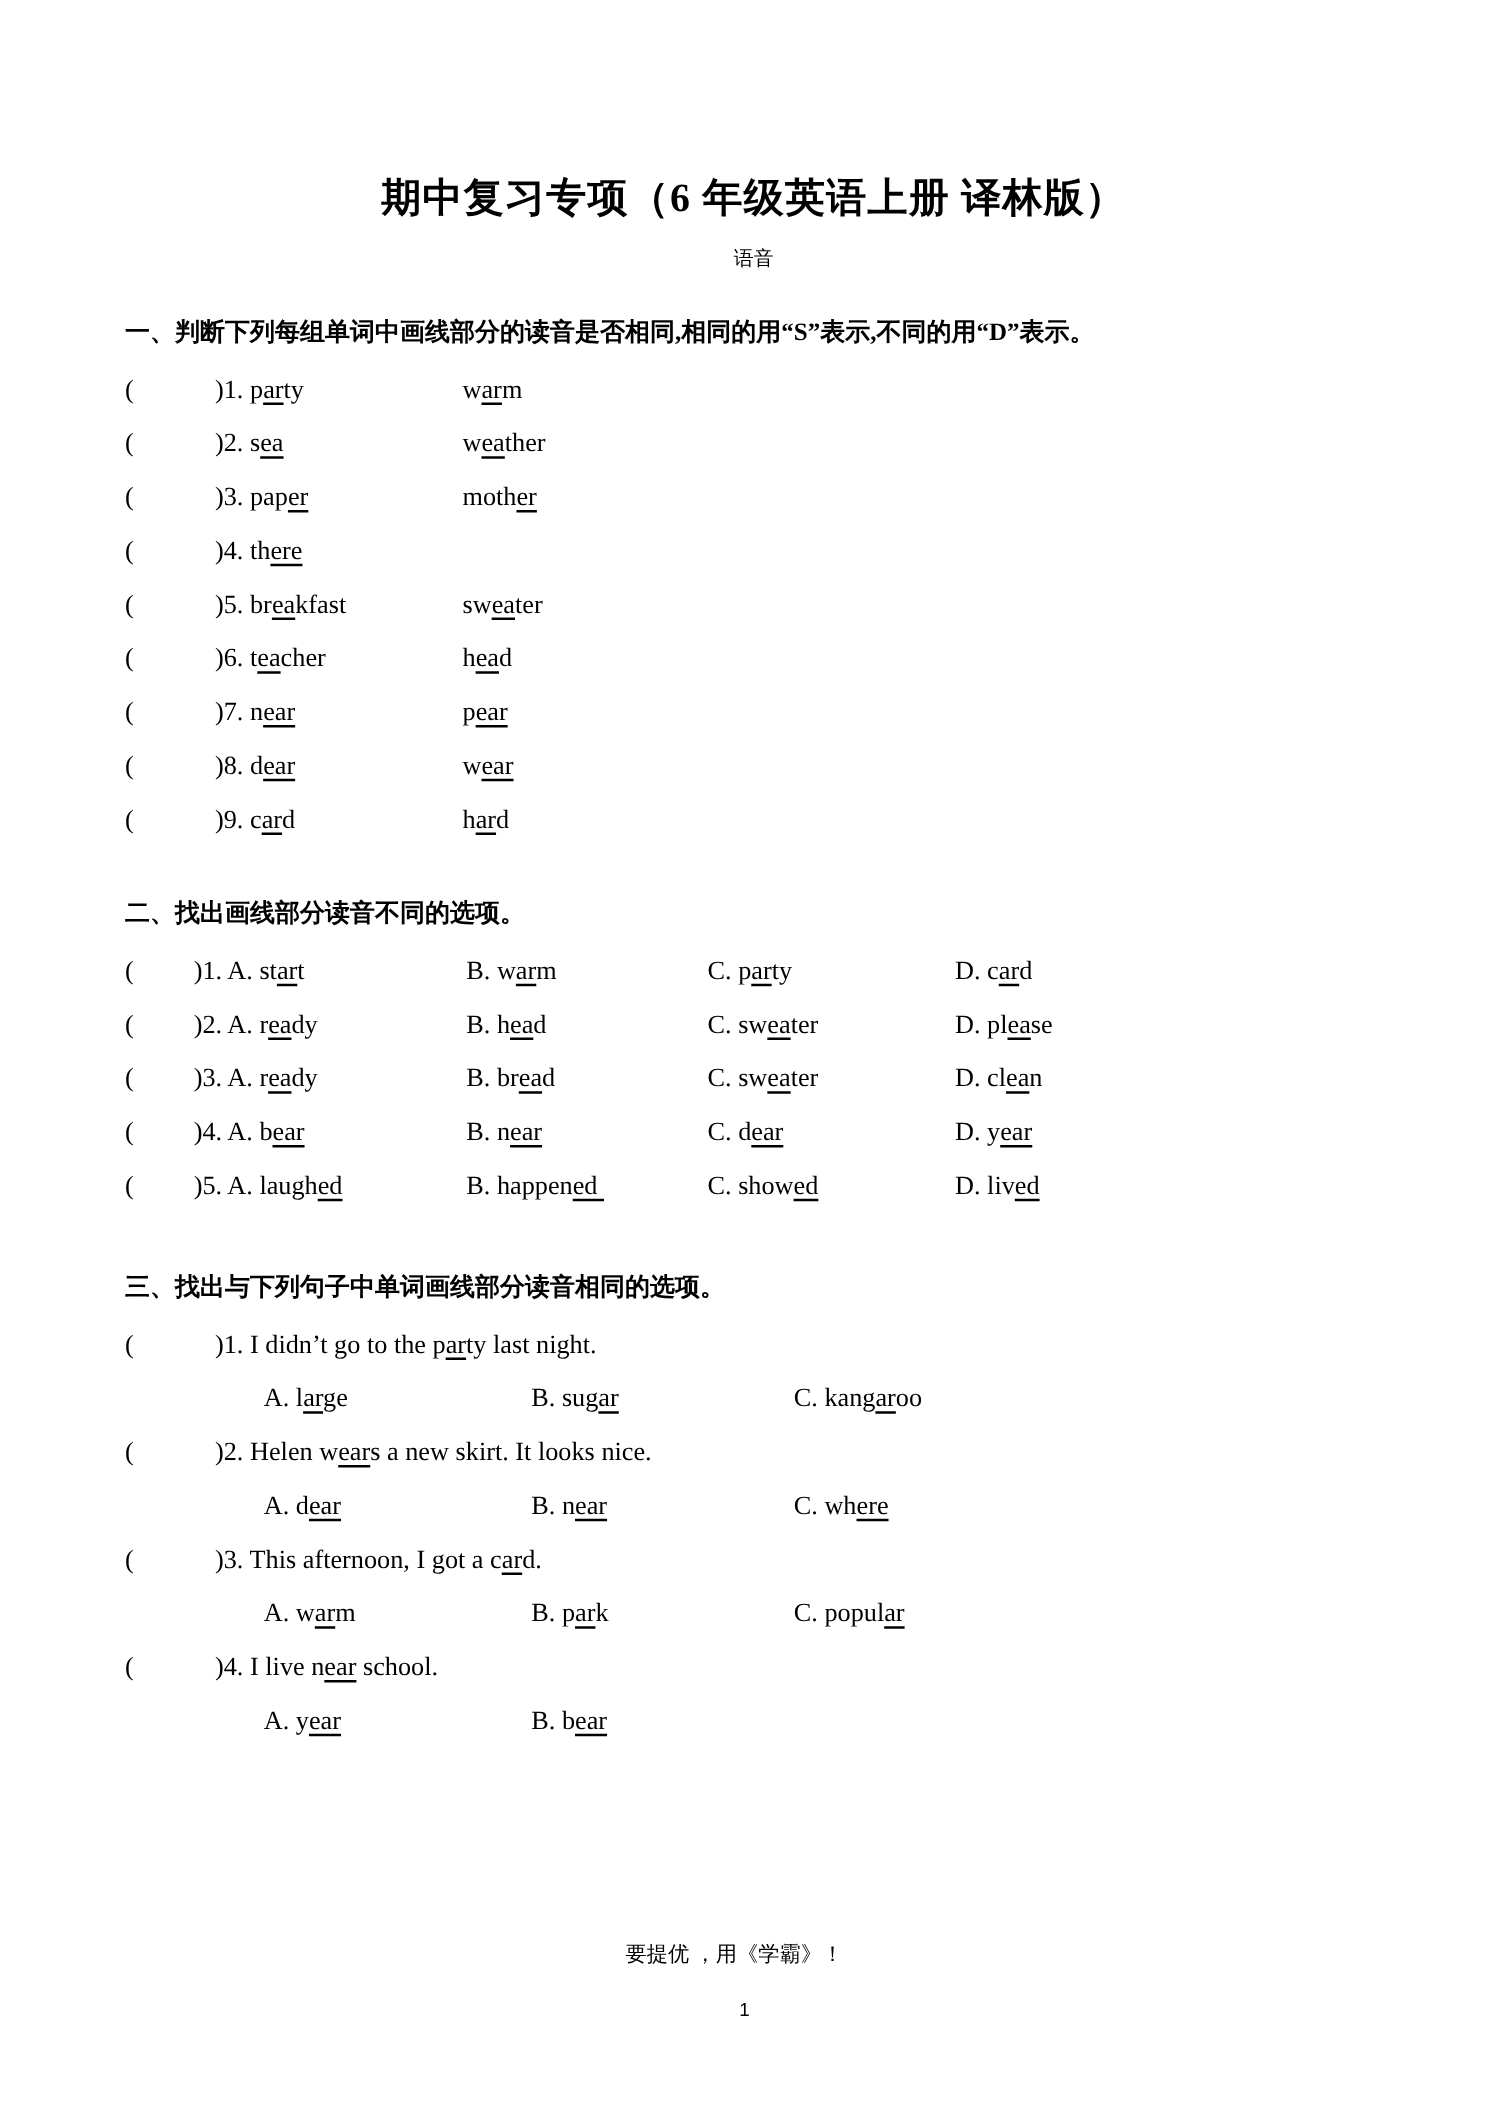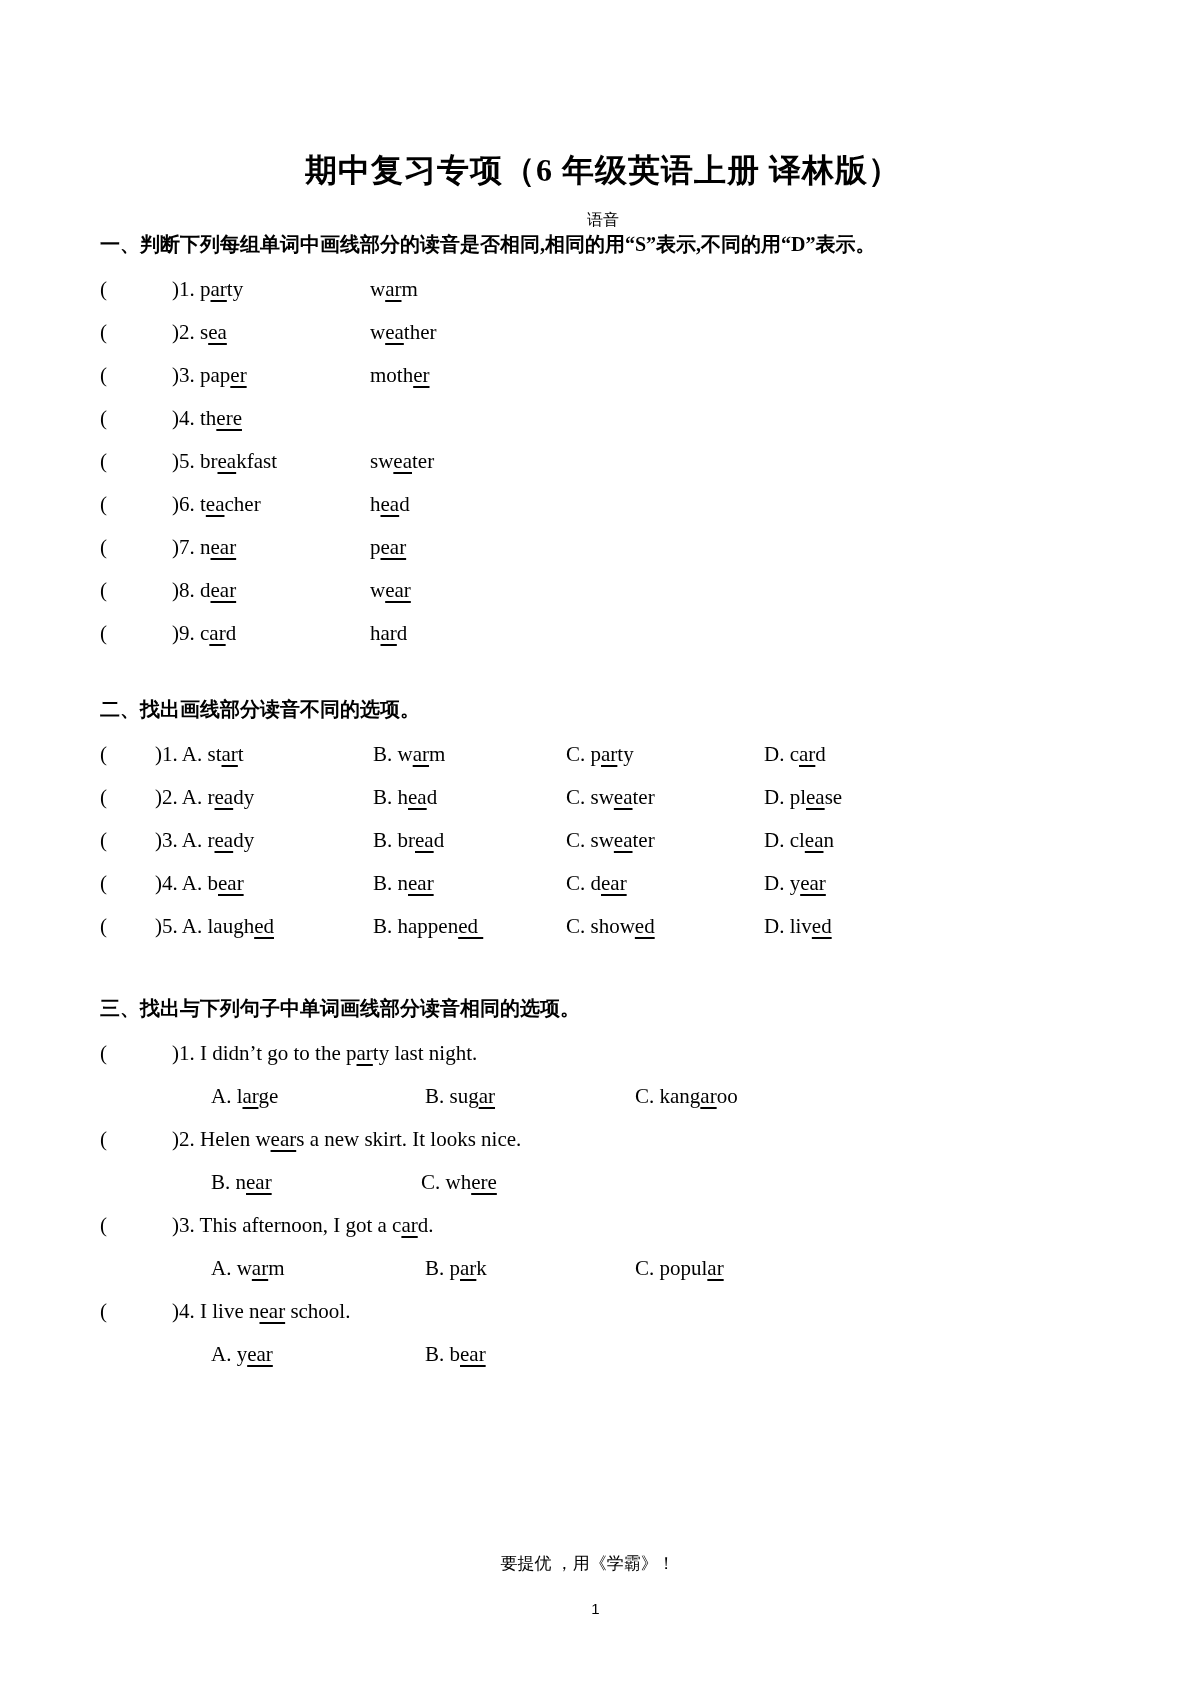--- a/index.html
+++ b/index.html
@@ -7,21 +7,21 @@
     width: 1191px; height: 1684px;
     background: #ffffff;
     color: #000000;
     font-family: "Liberation Serif", "DejaVu Serif", serif;
     overflow: hidden;
   }
   .page {
     position: relative;
     width: 1191px; height: 1414px;
     box-sizing: border-box;
-    padding: 12px 85px 0 100px;
+    padding: 0 85px 0 100px;
   }
   .title {
     margin: 0;
     padding-top: 138px;
     text-align: center;
     font-size: 32px;
     font-weight: bold;
     letter-spacing: 1px;
     line-height: 1.3;
   }
@@ -29,21 +29,21 @@
     margin-top: 18px;
     text-align: center;
     font-size: 16px;
     line-height: 1.3;
   }
   .sec-heading {
     font-size: 20px;
     font-weight: bold;
     line-height: 1.4;
   }
-  .h1 { }
+  .h1 { margin-top: 34px; }
   .h2 { margin-top: 40px; }
   .h3 { margin-top: 46px; }
   .rows { margin-top: 10px; }
   .row {
     display: flex;
     height: 43px;
     line-height: 43px;
     font-size: 21px;
     white-space: nowrap;
   }
@@ -184,20 +184,21 @@
       <span class="s3a">A. l<span class="u">ar</span>ge</span>
       <span class="s3b">B. sug<span class="u">ar</span></span>
       <span class="s3c">C. kang<span class="u">ar</span>oo</span>
     </div>
 
     <div class="row">
       <span class="br">(</span>
       <span>)2. Helen w<span class="u">ear</span>s a new skirt. It looks nice.</span>
     </div>
     <div class="row opt-indent">
+      <span class="s3a">A. d<span class="u">ear</span></span>
       <span class="s3b">B. n<span class="u">ear</span></span>
       <span class="s3c">C. wh<span class="u">ere</span></span>
     </div>
 
     <div class="row">
       <span class="br">(</span>
       <span>)3. This afternoon, I got a c<span class="u">ar</span>d.</span>
     </div>
     <div class="row opt-indent">
       <span class="s3a">A. w<span class="u">ar</span>m</span>

